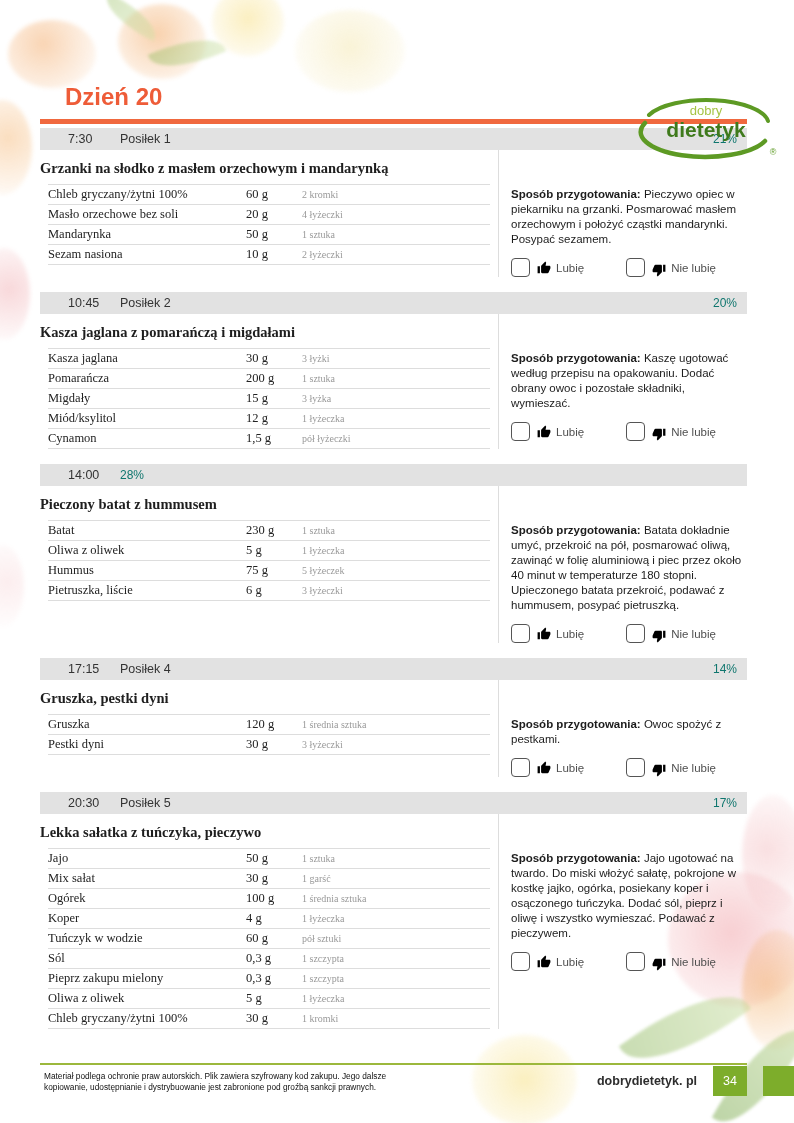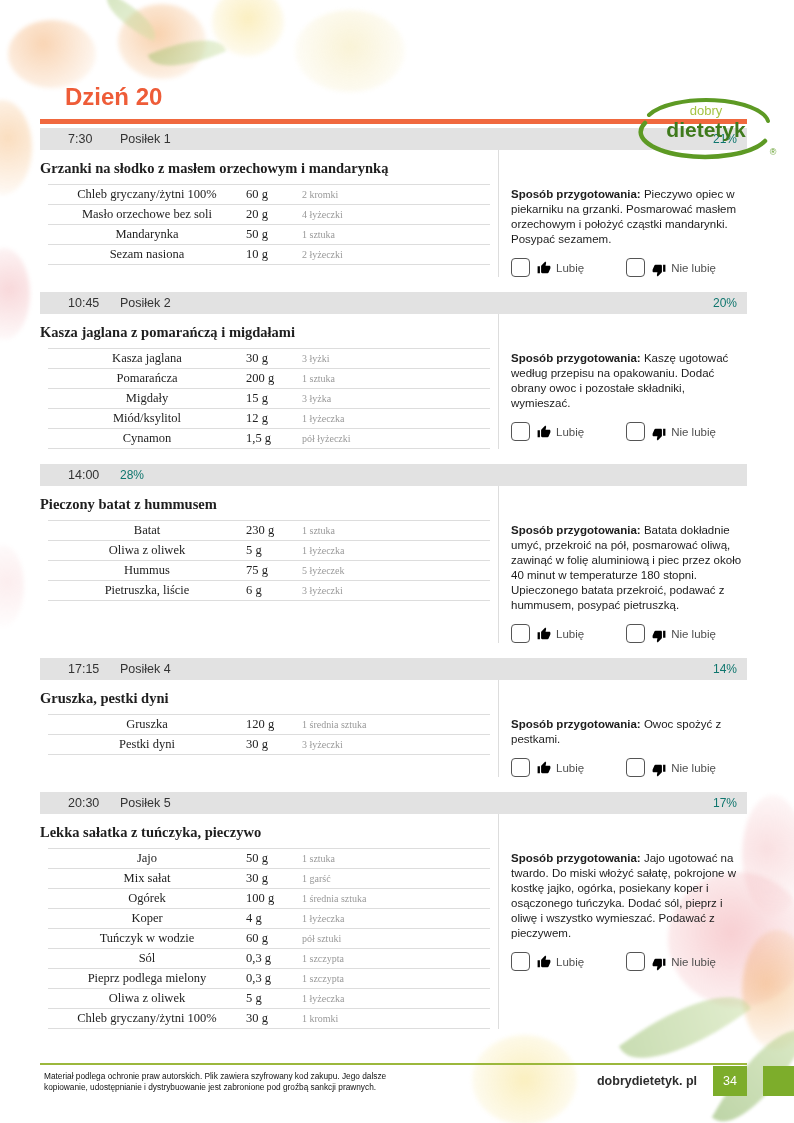--- a/index.html
+++ b/index.html
@@ -26,21 +26,21 @@
   .meal-name{flex:1;}
   .meal-percent{color:#0f766e;font-size:12px;}
 
   .meal-body{display:flex;align-items:stretch;}
   .meal-left{flex:0 0 458px;font-family:Liberation Serif, serif;}
   .meal-right{flex:1;border-left:1px solid #ddd;padding:37px 2px 0 12px;}
 
   .meal-title{font-size:14.5px;font-weight:bold;color:#1e1e1e;margin:9px 0 6px 0;line-height:19px;}
   .ingredients{border-top:1px solid #ddd;margin-left:8px;width:442px;}
   .ing-row{display:flex;align-items:center;border-bottom:1px solid #ddd;padding:3px 0;}
-  .ing-name{flex:0 0 198px;font-size:12.5px;color:#222;line-height:13px;text-align:center;}
+  .ing-name{flex:0 0 198px;font-size:12.5px;color:#222;line-height:13px;}
   .ing-amount{flex:0 0 56px;font-size:12.5px;color:#222;line-height:13px;}
   .ing-measure{flex:1;font-size:10px;color:#999;line-height:13px;}
 
   .prep{margin:0;font-size:11.5px;line-height:15px;color:#1c1c1c;}
   .prep-label{font-weight:bold;}
 
   .rating{display:flex;align-items:center;margin-top:11px;}
   .rate-group{display:flex;align-items:center;cursor:pointer;}
   .rate-group + .rate-group{margin-left:42px;}
   .checkbox{width:19px;height:19px;border:1.6px solid #555;border-radius:4px;background:#fff;box-sizing:border-box;margin-right:7px;}
@@ -353,21 +353,21 @@
     <span class="ing-measure">pół sztuki</span>
   </div>
 
   <div class="ing-row">
     <span class="ing-name">Sól</span>
     <span class="ing-amount">0,3 g</span>
     <span class="ing-measure">1 szczypta</span>
   </div>
 
   <div class="ing-row">
-    <span class="ing-name">Pieprz podlega mielony</span>
+    <span class="ing-name">Pieprz zakupu mielony</span>
     <span class="ing-amount">0,3 g</span>
     <span class="ing-measure">1 szczypta</span>
   </div>
 
   <div class="ing-row">
     <span class="ing-name">Oliwa z oliwek</span>
     <span class="ing-amount">5 g</span>
     <span class="ing-measure">1 łyżeczka</span>
   </div>
 

